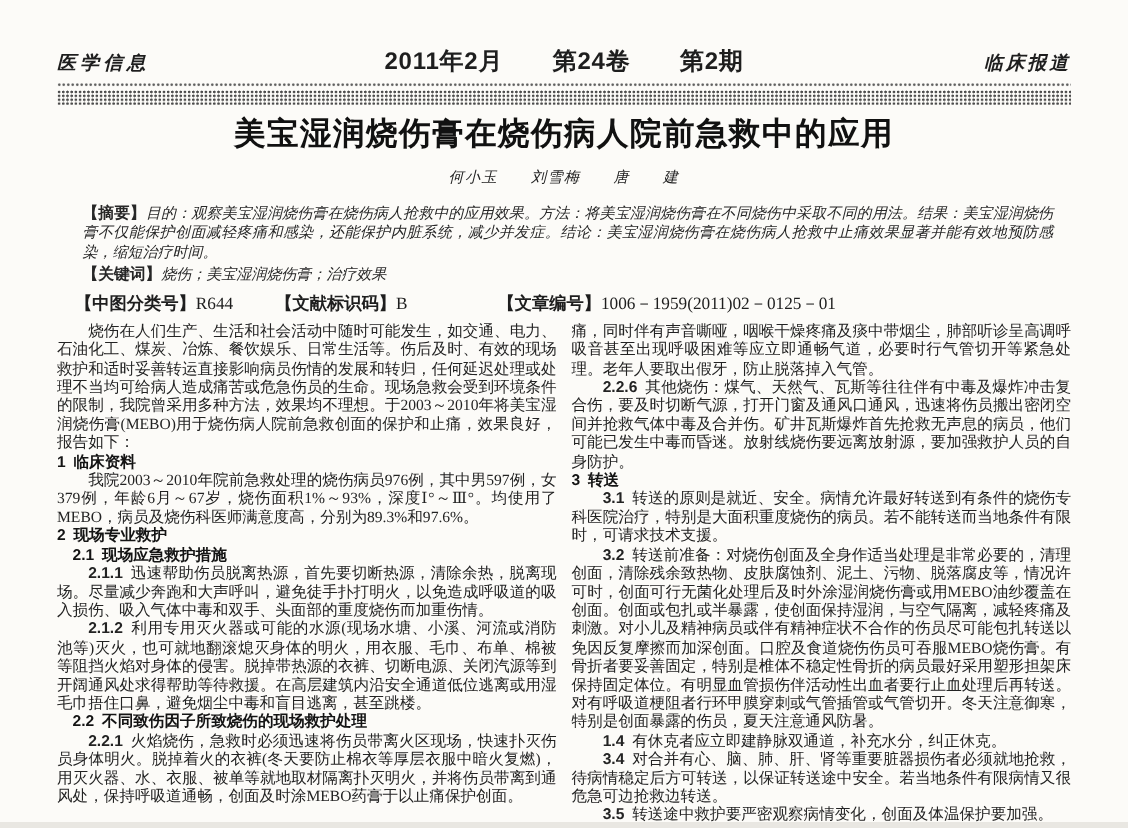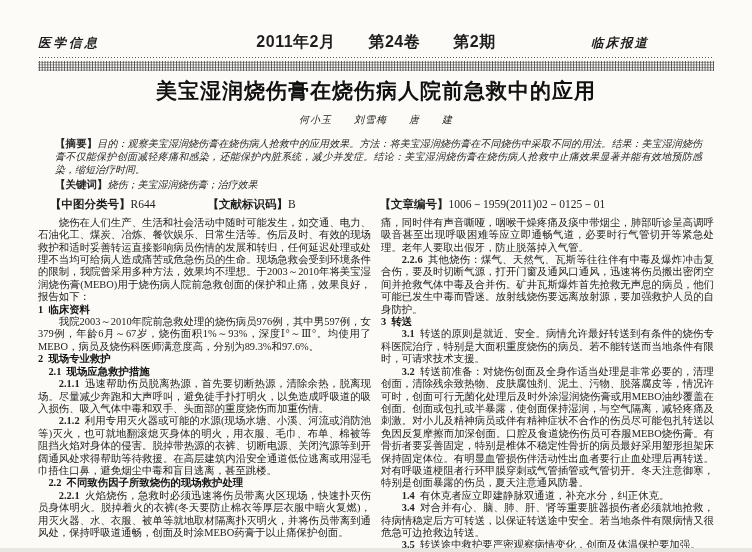--- a/index.html
+++ b/index.html
@@ -10,21 +10,21 @@
     box-sizing:border-box;
     padding:34px 38px 0 38px;
     overflow:hidden;
     color:#1e1e1e;
     font-family:"Liberation Serif","DejaVu Serif",serif;
   }
   
   .runhead{display:flex;align-items:baseline;font-size:12.5px;line-height:15px;}
   .rh-left{flex:1;font-style:italic;font-weight:bold;letter-spacing:3px;}
   .rh-center{flex:1.6;text-align:center;font-weight:bold;font-family:"Liberation Sans","DejaVu Sans",sans-serif;font-size:16px;letter-spacing:.5px;}
-  .rh-right{flex:1;text-align:center;font-style:italic;font-weight:bold;letter-spacing:2px;}
+  .rh-right{flex:1;text-align:right;font-style:italic;font-weight:bold;letter-spacing:2px;}
   .rule-thin{
     margin-top:5px;height:3px;
     background-image:radial-gradient(circle,#5a5a5a .7px,transparent .95px);
     background-size:3px 3px;
   }
   .rule-band{
     margin-top:2px;height:10px;
     background-image:radial-gradient(circle,#4c4c4c .85px,transparent 1.05px);
     background-size:2.8px 2.6px;
   }
@@ -39,33 +39,33 @@
     font-size:10px;line-height:18px;font-style:italic;color:#222;letter-spacing:1px;
   }
   
   .abs-block{
     margin-top:8px;padding:0 12px 0 17px;
     font-size:10px;line-height:13.2px;text-align:justify;font-style:italic;color:#272727;
   }
   .abs-label{font-style:normal;font-weight:bold;font-family:"Liberation Sans","DejaVu Sans",sans-serif;font-size:10.5px;}
   .kw-line{margin-top:1px;}
   
-  .meta{display:flex;margin-top:6px;padding-left:12px;font-size:11.5px;line-height:14px;gap:24px;}
+  .meta{display:flex;margin-top:6px;padding-left:12px;font-size:11.5px;line-height:14px;}
   .meta-item{white-space:nowrap;}
   .meta-item .m-label{font-weight:bold;font-family:"Liberation Sans","DejaVu Sans",sans-serif;}
   .meta-item:nth-child(2){margin-left:28px;}
   .meta-item:nth-child(3){margin-left:60px;}
   
   .body{display:flex;gap:10px;margin-top:6px;}
   .col{width:333px;font-size:10.4px;line-height:12.4px;text-align:justify;color:#232323;}
   .b-p{text-indent:2em;}
   .b-cont{text-indent:0;}
   .b-h{font-weight:bold;font-family:"Liberation Sans","DejaVu Sans",sans-serif;text-indent:0;color:#141414;}
   .b-h2{text-indent:1em;}
-  .num{font-weight:bold;font-family:Liberation Serif, serif;}
+  .num{font-weight:bold;font-family:Liberation Sans, sans-serif;}
 </style>
 </head>
 <body>
 
 <div class="page">
 
   <div class="runhead">
     <span class="rh-left">医学信息</span>
     <span class="rh-center">2011年2月　　第24卷　　第2期</span>
     <span class="rh-right">临床报道</span>

